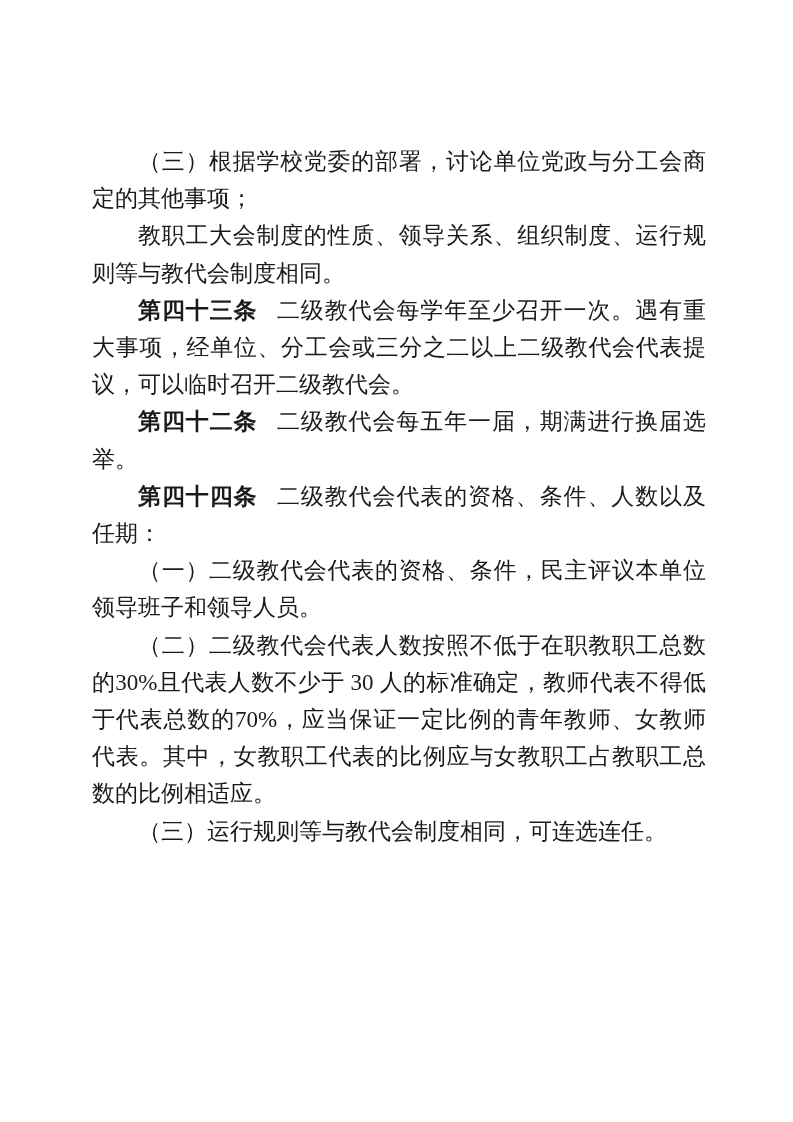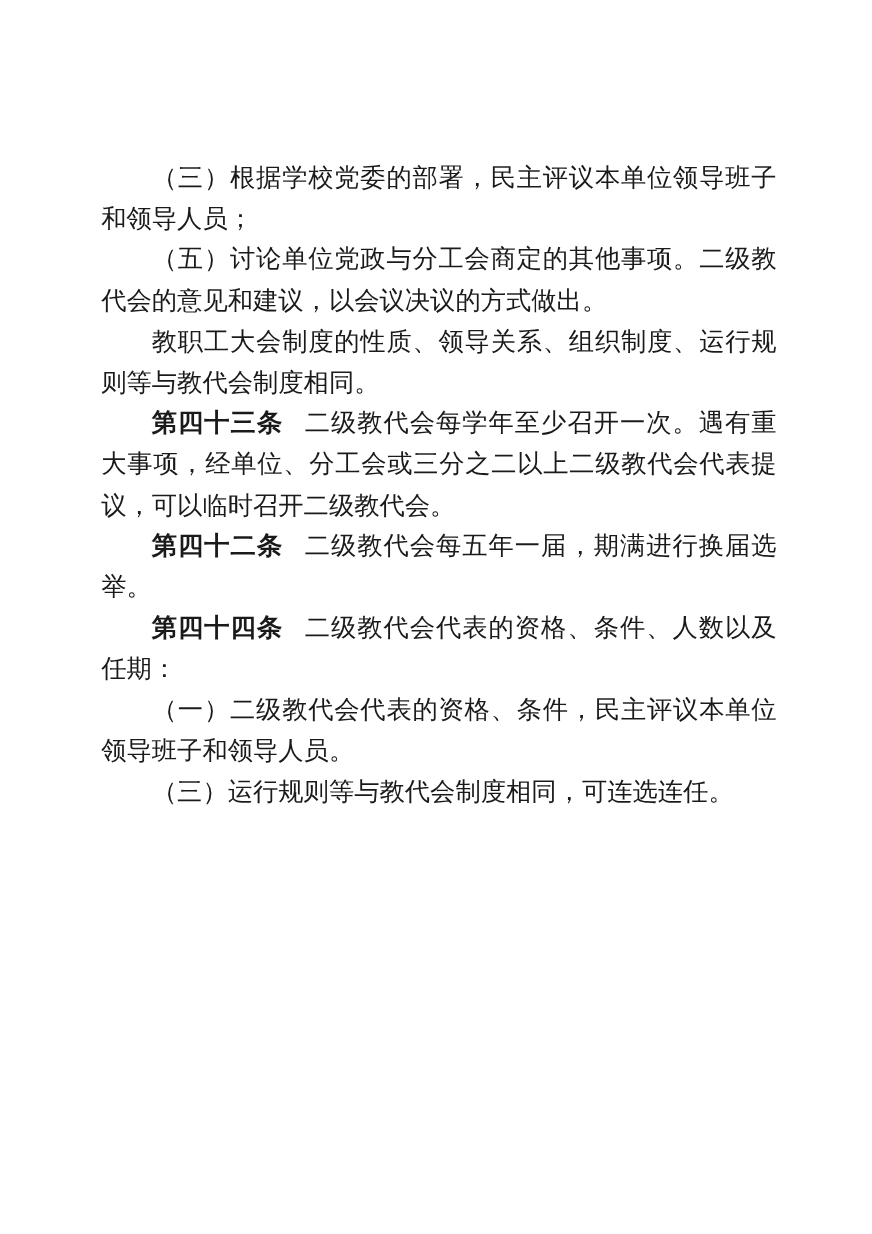--- a/index.html
+++ b/index.html
@@ -44,33 +44,33 @@
   .para-head:not(:empty) {
     margin-right: 0.85em;
   }
 </style>
 </head>
 <body>
 
 <div class="page">
   <div class="text-block">
 
-    <p class="para"><span class="para-head"></span><span class="para-body">（三）根据学校党委的部署，民主评议本单位领导班子和领导人员；</span></p>
+    <p class="para"><span class="para-head"></span><span class="para-body">（三）根据学校党委的部署，讨论单位党政与分工会商定的其他事项；</span></p>
 
 
-    <p class="para"><span class="para-head"></span><span class="para-body">（五）讨论单位党政与分工会商定的其他事项。二级教代会的意见和建议，以会议决议的方式做出。</span></p>
 
 
     <p class="para"><span class="para-head"></span><span class="para-body">教职工大会制度的性质、领导关系、组织制度、运行规则等与教代会制度相同。</span></p>
 
     <p class="para"><span class="para-head">第四十三条</span><span class="para-body">二级教代会每学年至少召开一次。遇有重大事项，经单位、分工会或三分之二以上二级教代会代表提议，可以临时召开二级教代会。</span></p>
 
     <p class="para"><span class="para-head">第四十二条</span><span class="para-body">二级教代会每五年一届，期满进行换届选举。</span></p>
 
     <p class="para"><span class="para-head">第四十四条</span><span class="para-body">二级教代会代表的资格、条件、人数以及任期：</span></p>
 
     <p class="para"><span class="para-head"></span><span class="para-body">（一）二级教代会代表的资格、条件，民主评议本单位领导班子和领导人员。</span></p>
 
+    <p class="para"><span class="para-head"></span><span class="para-body">（二）二级教代会代表人数按照不低于在职教职工总数的30%且代表人数不少于 30 人的标准确定，教师代表不得低于代表总数的70%，应当保证一定比例的青年教师、女教师代表。其中，女教职工代表的比例应与女教职工占教职工总数的比例相适应。</span></p>
 
     <p class="para"><span class="para-head"></span><span class="para-body">（三）运行规则等与教代会制度相同，可连选连任。</span></p>
 
   </div>
 </div>
 
 </body></html>

